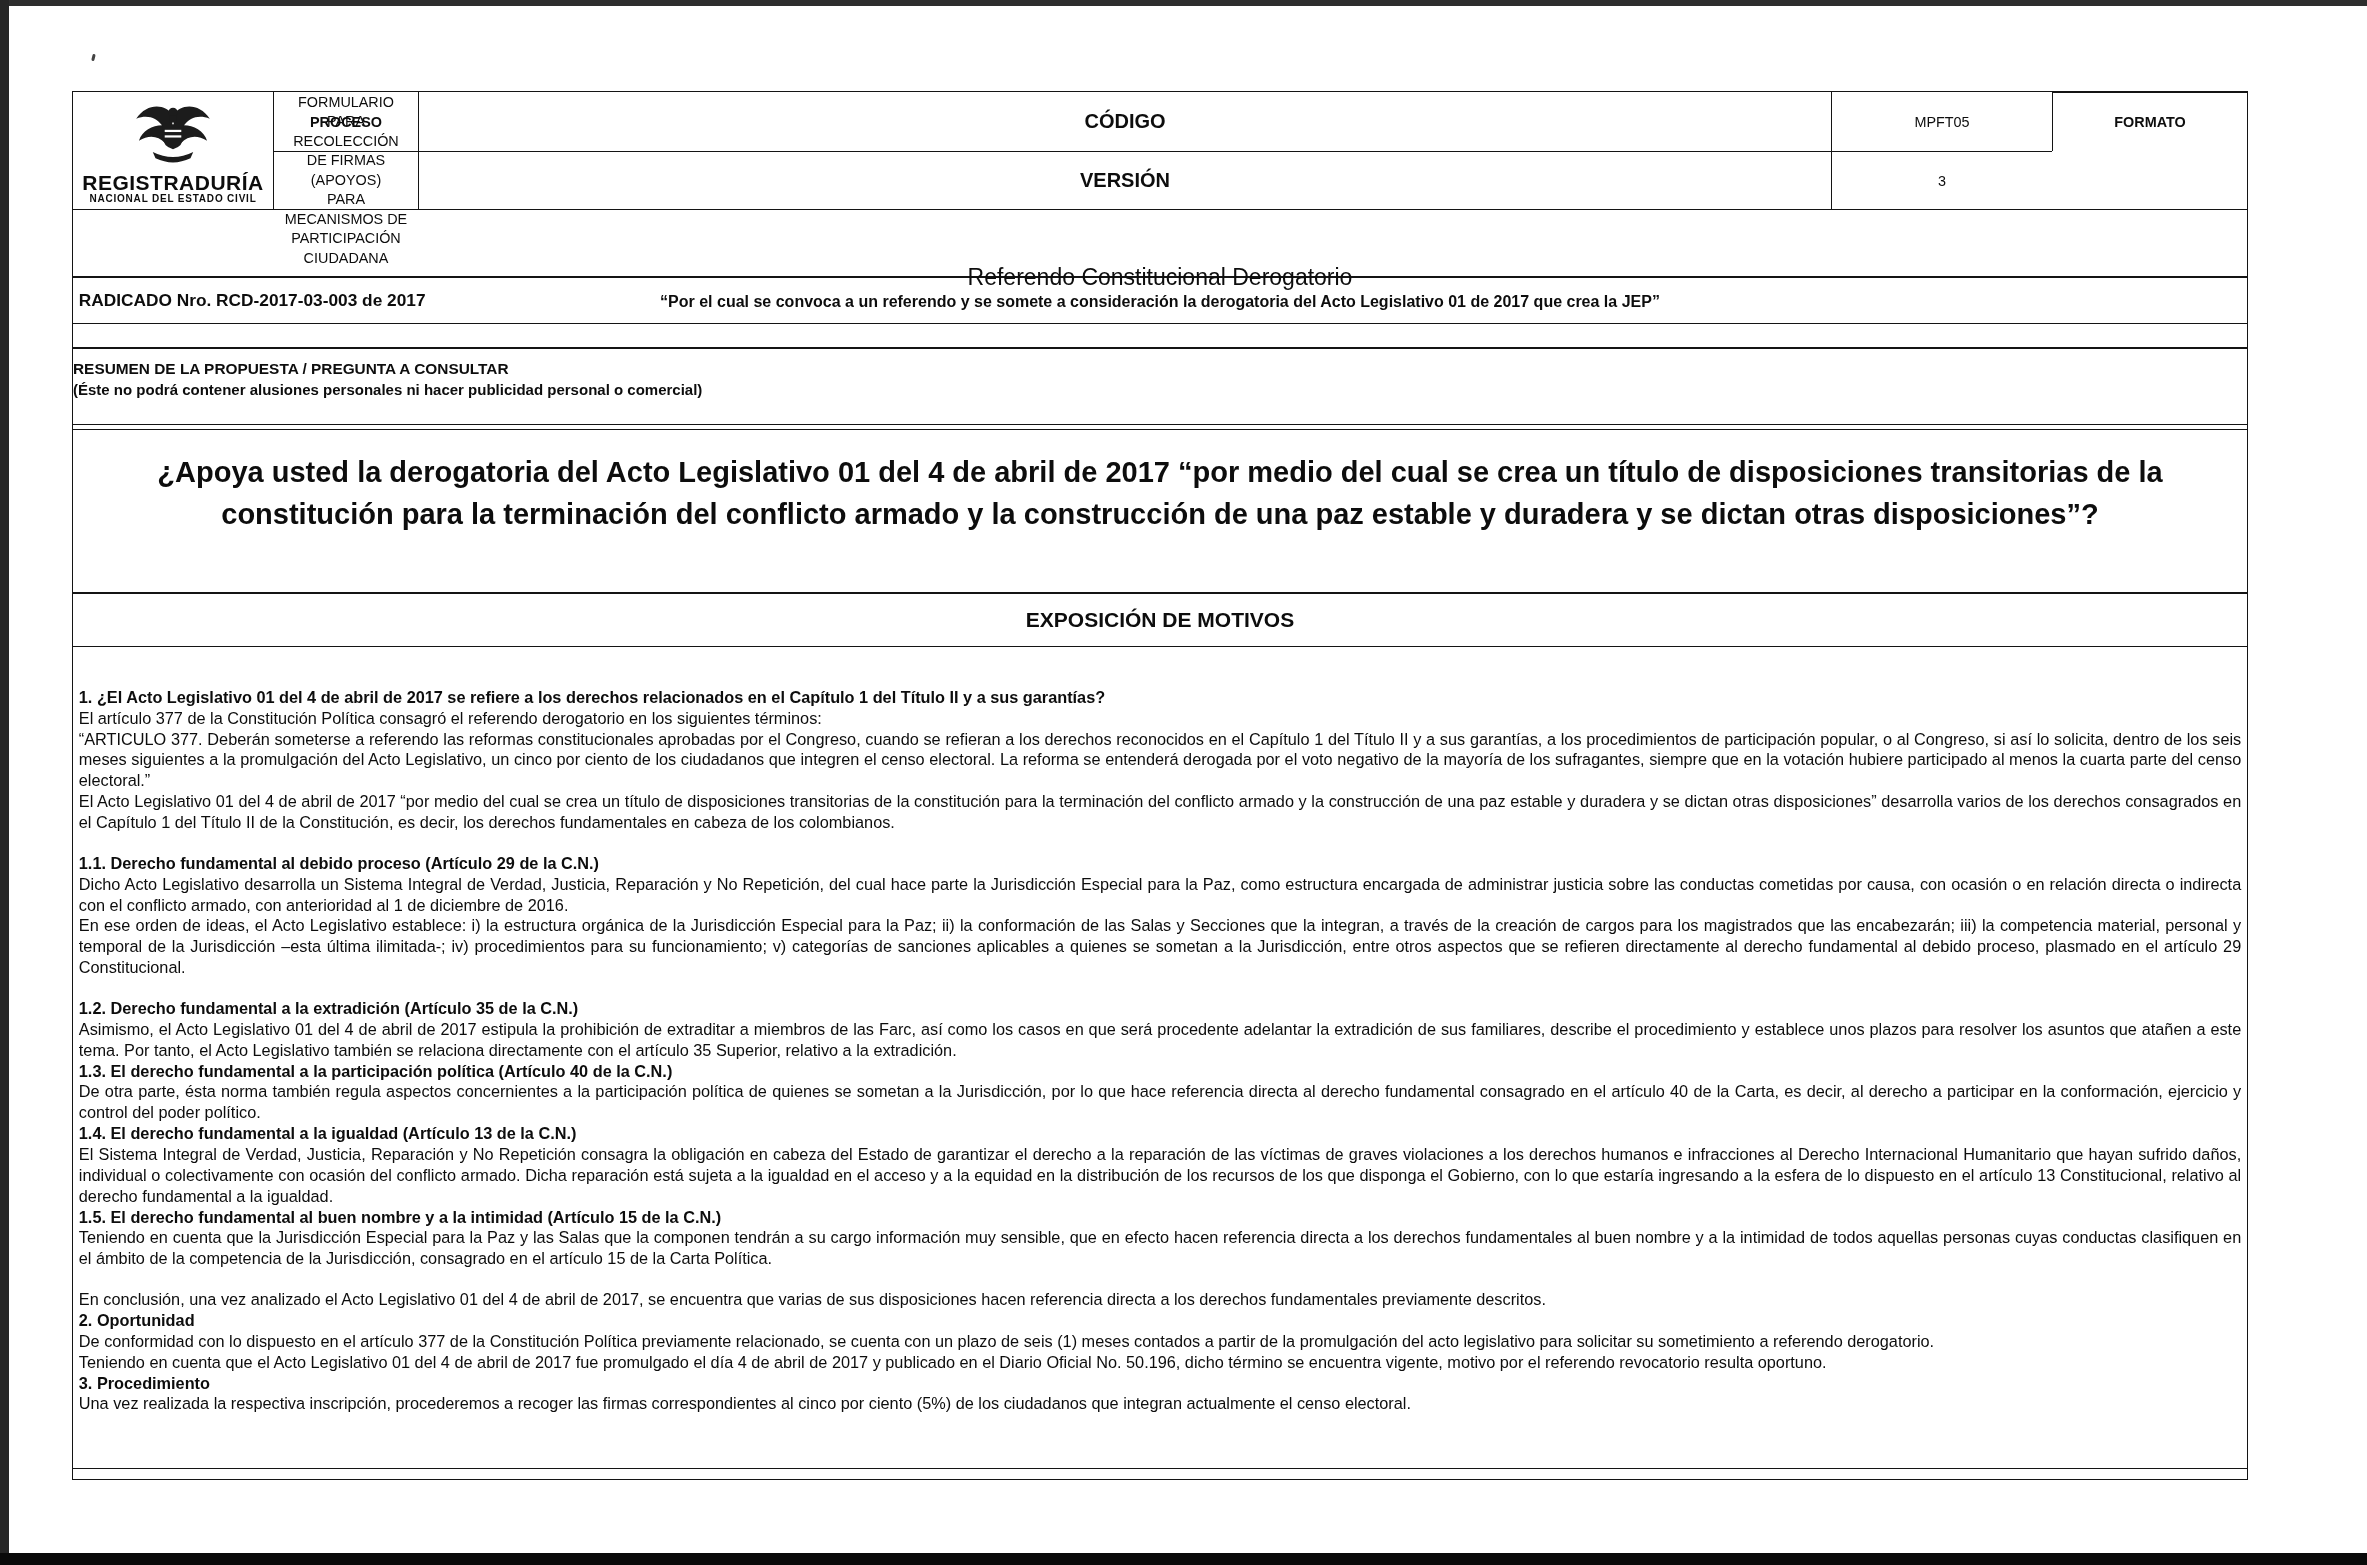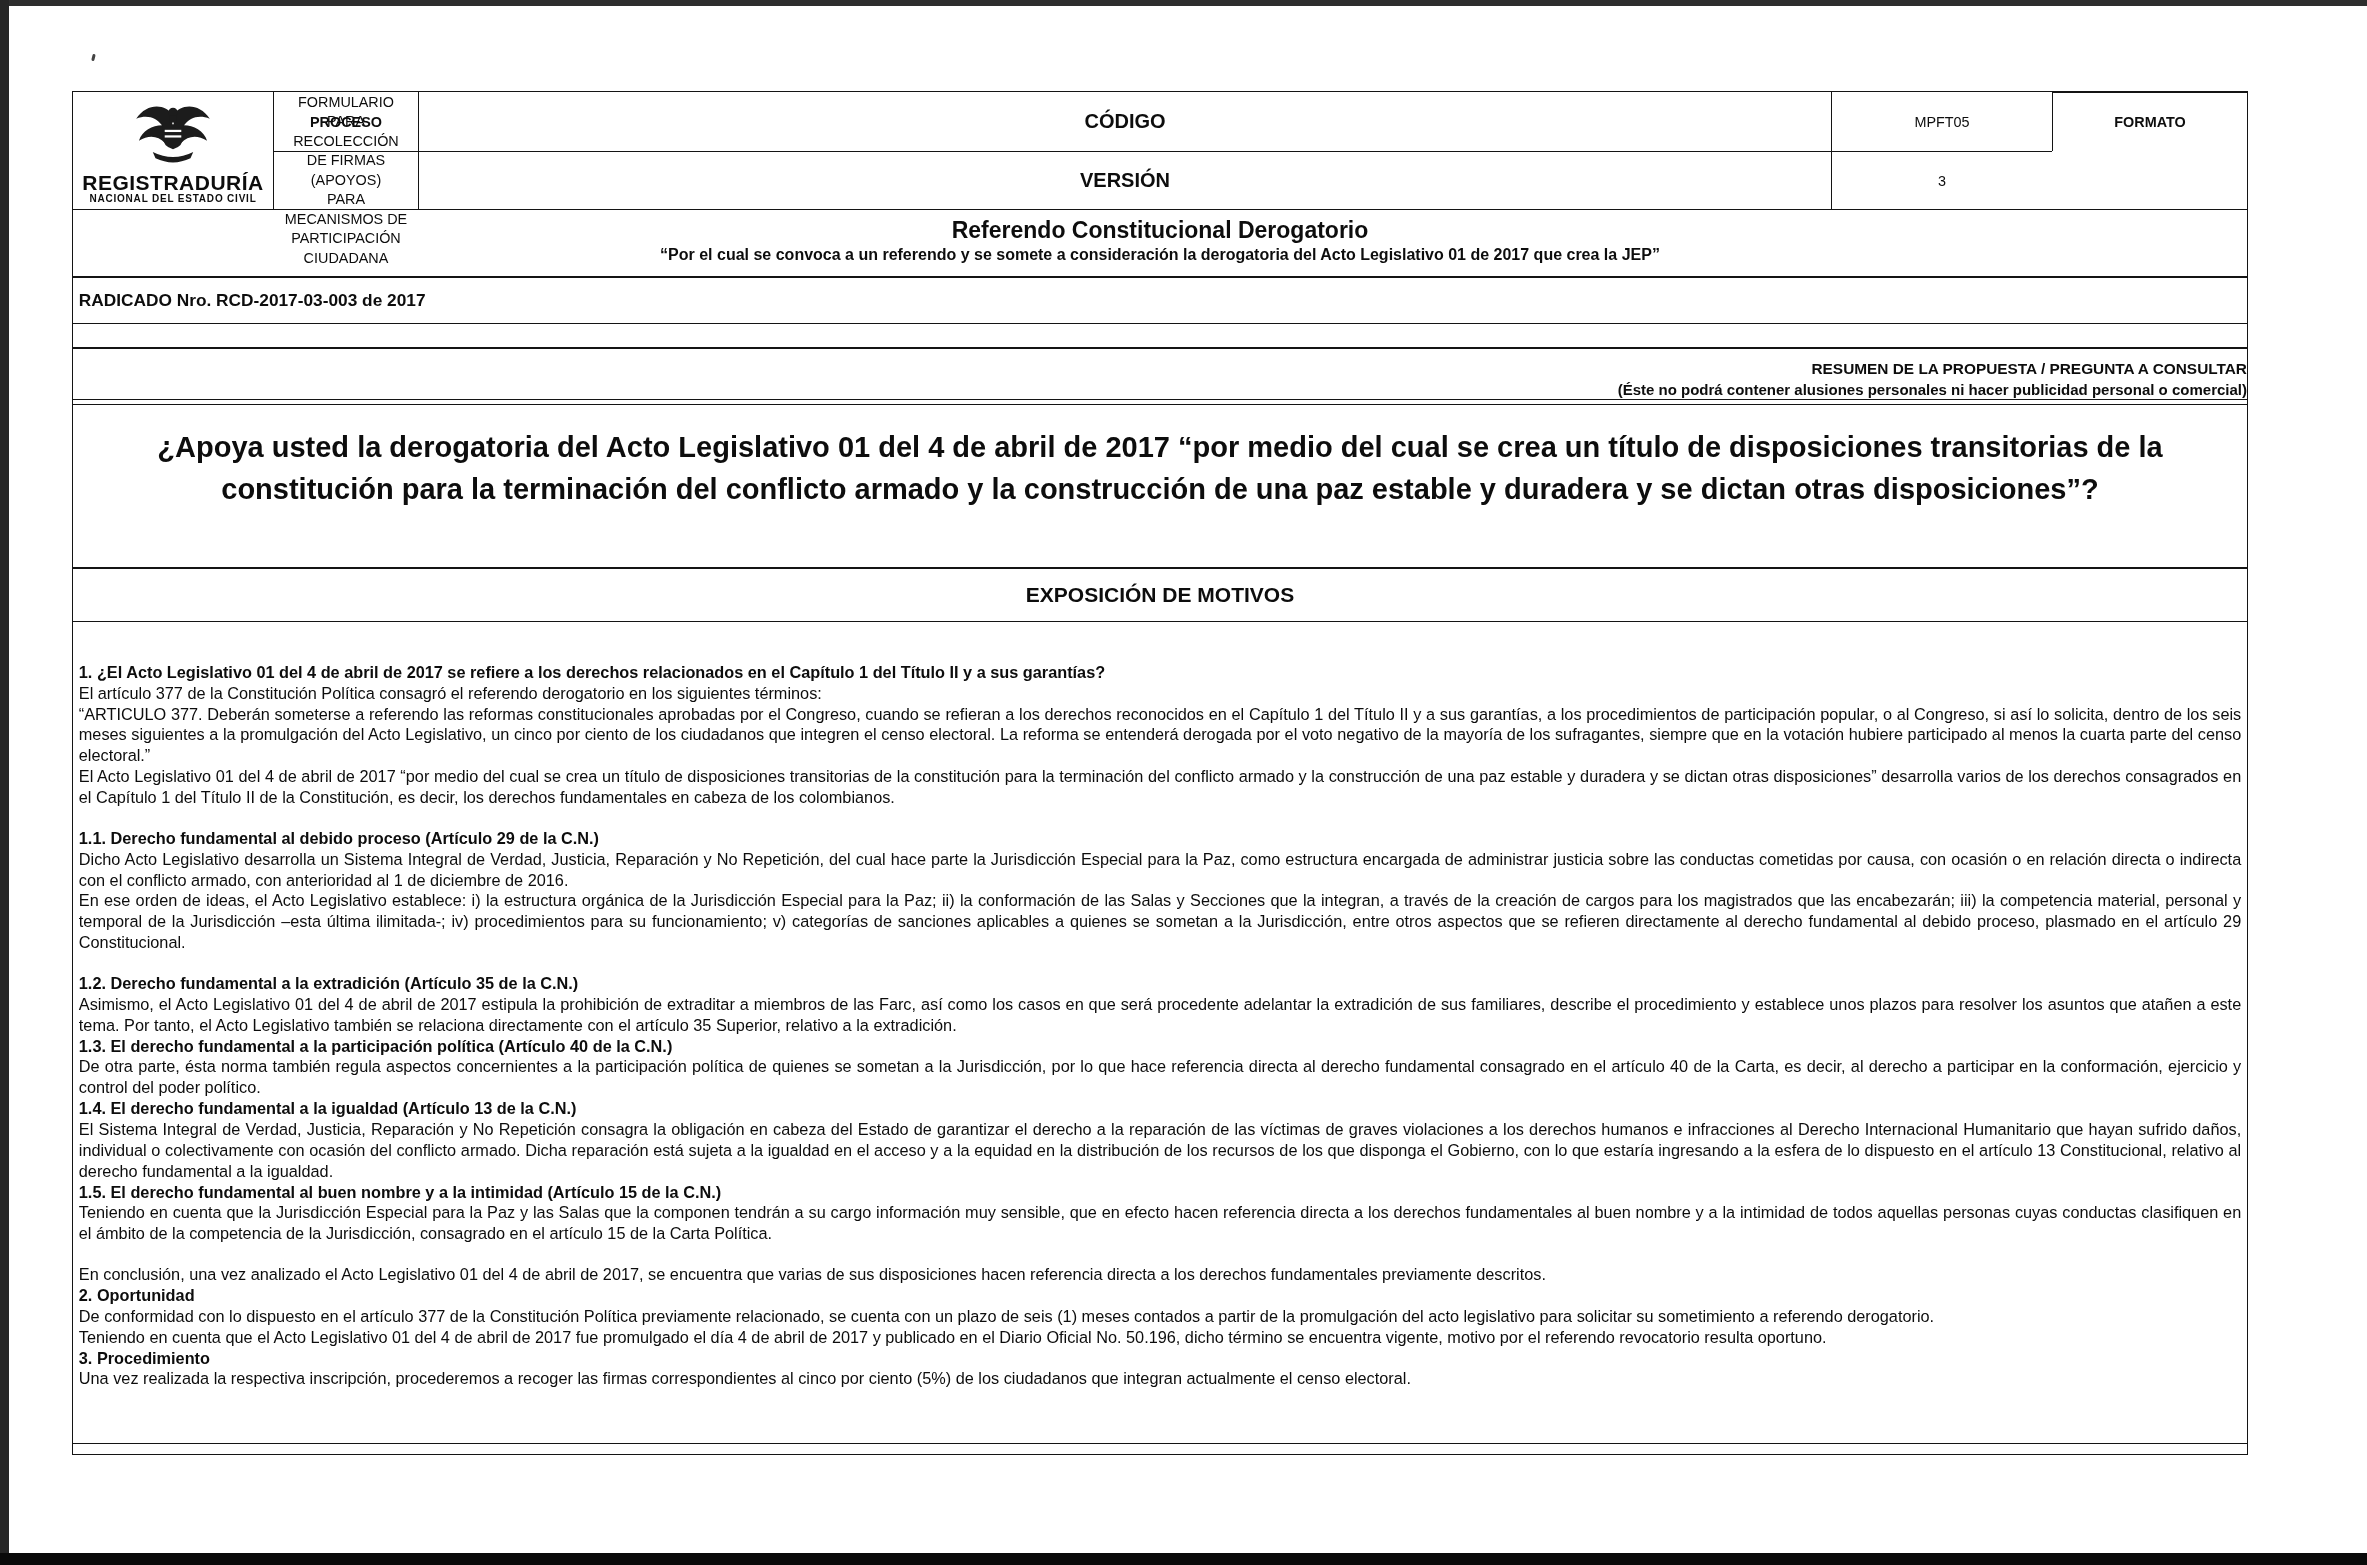--- a/index.html
+++ b/index.html
@@ -33,29 +33,29 @@
   .hdr > .c1{border-left:none;}
   .logo-cell{grid-row:1 / span 2;flex-direction:column;padding-top:3.8px;}
   .logo-title{font-weight:700;font-size:21px;letter-spacing:0.5px;line-height:1;margin-top:1px;}
   .logo-subtitle{font-weight:700;font-size:10px;letter-spacing:0.8px;line-height:1.2;}
   .hdr-label{font-weight:700;font-size:14.4px;}
   .hdr-value{font-size:14.4px;line-height:1.35;padding:0 9.6px;flex-direction:column;}
   .hdr-code-label{font-weight:700;font-size:20px;}
   .hdr-code-value{font-size:14.4px;}
 
   .title-row{border-top:1.9px solid #141414;height:67px;box-sizing:border-box;text-align:center;padding-top:6.7px;}
-  .title-line1{font-size:23px;font-weight:700;line-height:1.2;}
+  .title-line1{font-size:23px;font-weight:400;line-height:1.2;margin-top:47px;}
   .title-line2{font-size:16px;font-weight:700;line-height:1.35;}
 
   .radicado-row{border-top:2.9px solid #141414;height:47px;box-sizing:border-box;display:flex;align-items:center;padding-left:5.8px;}
   .radicado-text{font-size:17.3px;font-weight:700;}
 
   .spacer-row{border-top:1.9px solid #141414;height:24px;box-sizing:border-box;}
 
-  .resumen-row{border-top:2.9px solid #141414;border-bottom:1.9px solid #141414;height:53px;box-sizing:border-box;text-align:right;padding-top:9.6px;}
+  .resumen-row{border-top:2.9px solid #141414;border-bottom:1.9px solid #141414;height:78px;box-sizing:border-box;text-align:left;padding-top:9.6px;}
   .resumen-title{font-size:15.4px;font-weight:700;line-height:1.3;}
   .resumen-subtitle{font-size:15px;font-weight:700;line-height:1.5;}
 
   .question-row{border-top:1.9px solid #141414;margin-top:3.8px;height:163px;box-sizing:border-box;
     display:flex;align-items:flex-start;justify-content:center;}
   .question-text{font-size:29px;font-weight:700;text-align:center;line-height:1.47;padding:21px 77px 0 77px;}
 
   .motivos-hdr-row{border-top:2.9px solid #141414;height:54px;box-sizing:border-box;display:flex;align-items:center;justify-content:center;}
   .motivos-title{font-size:21px;font-weight:700;}
 

